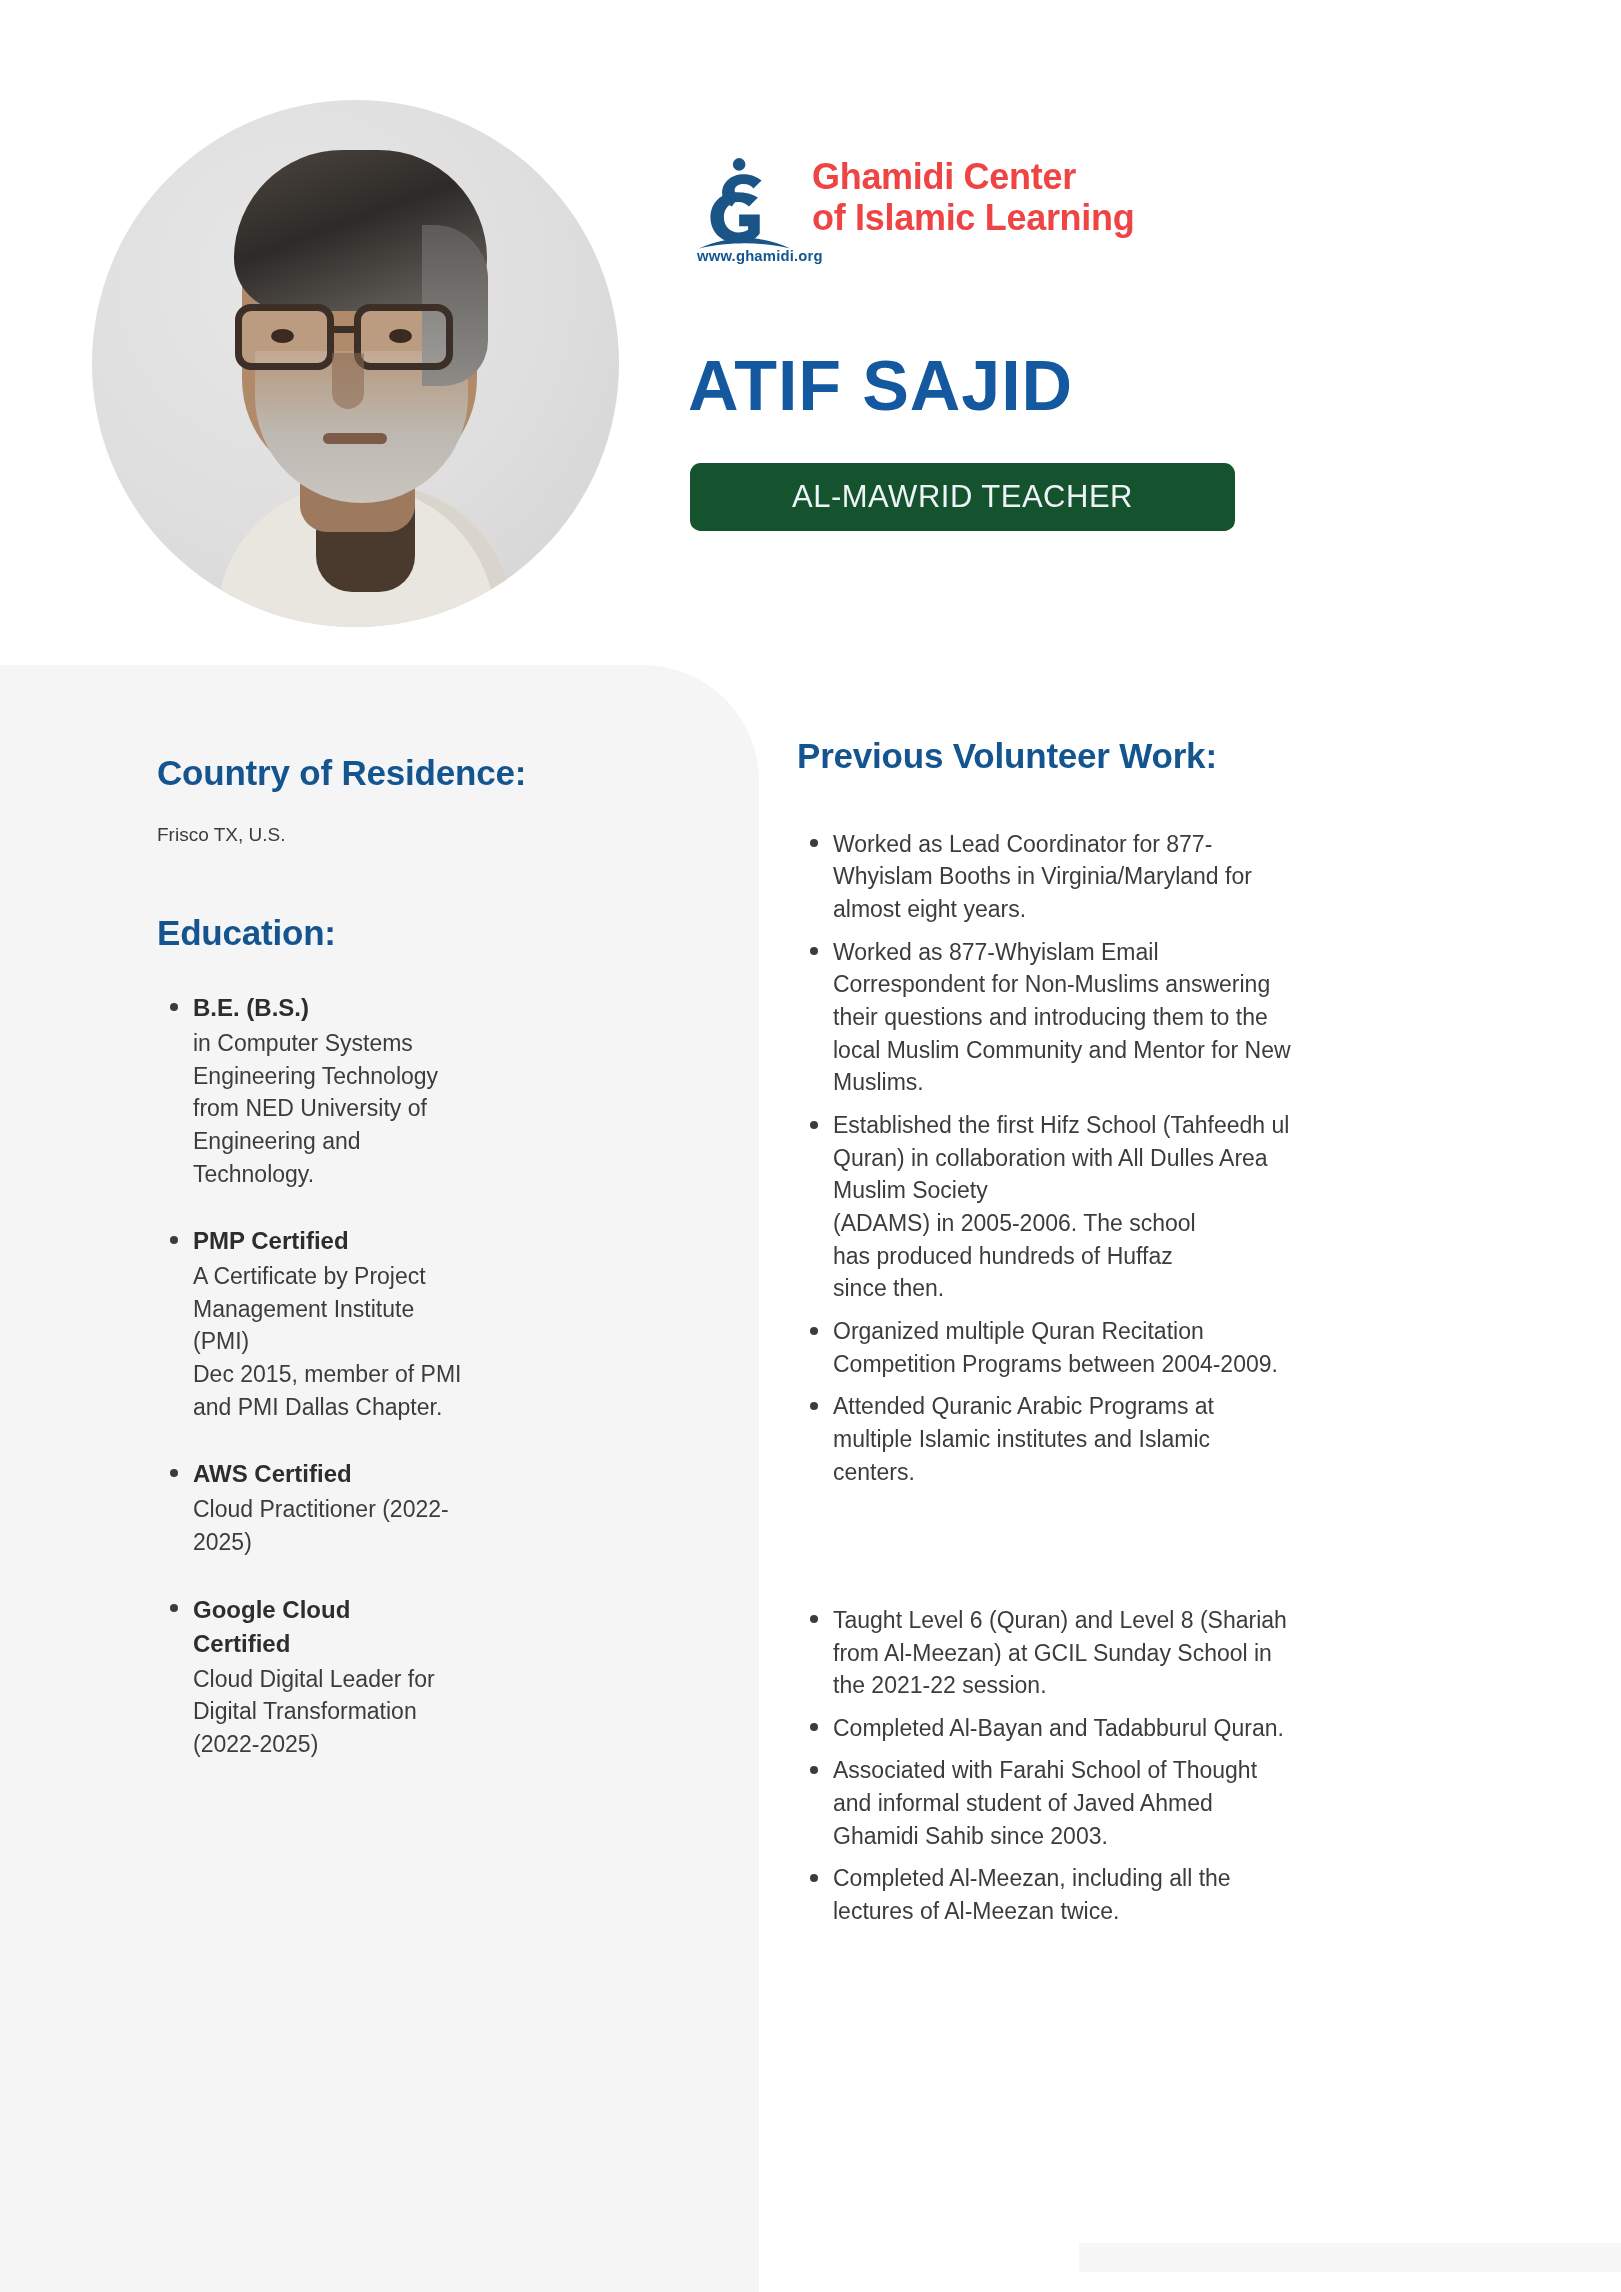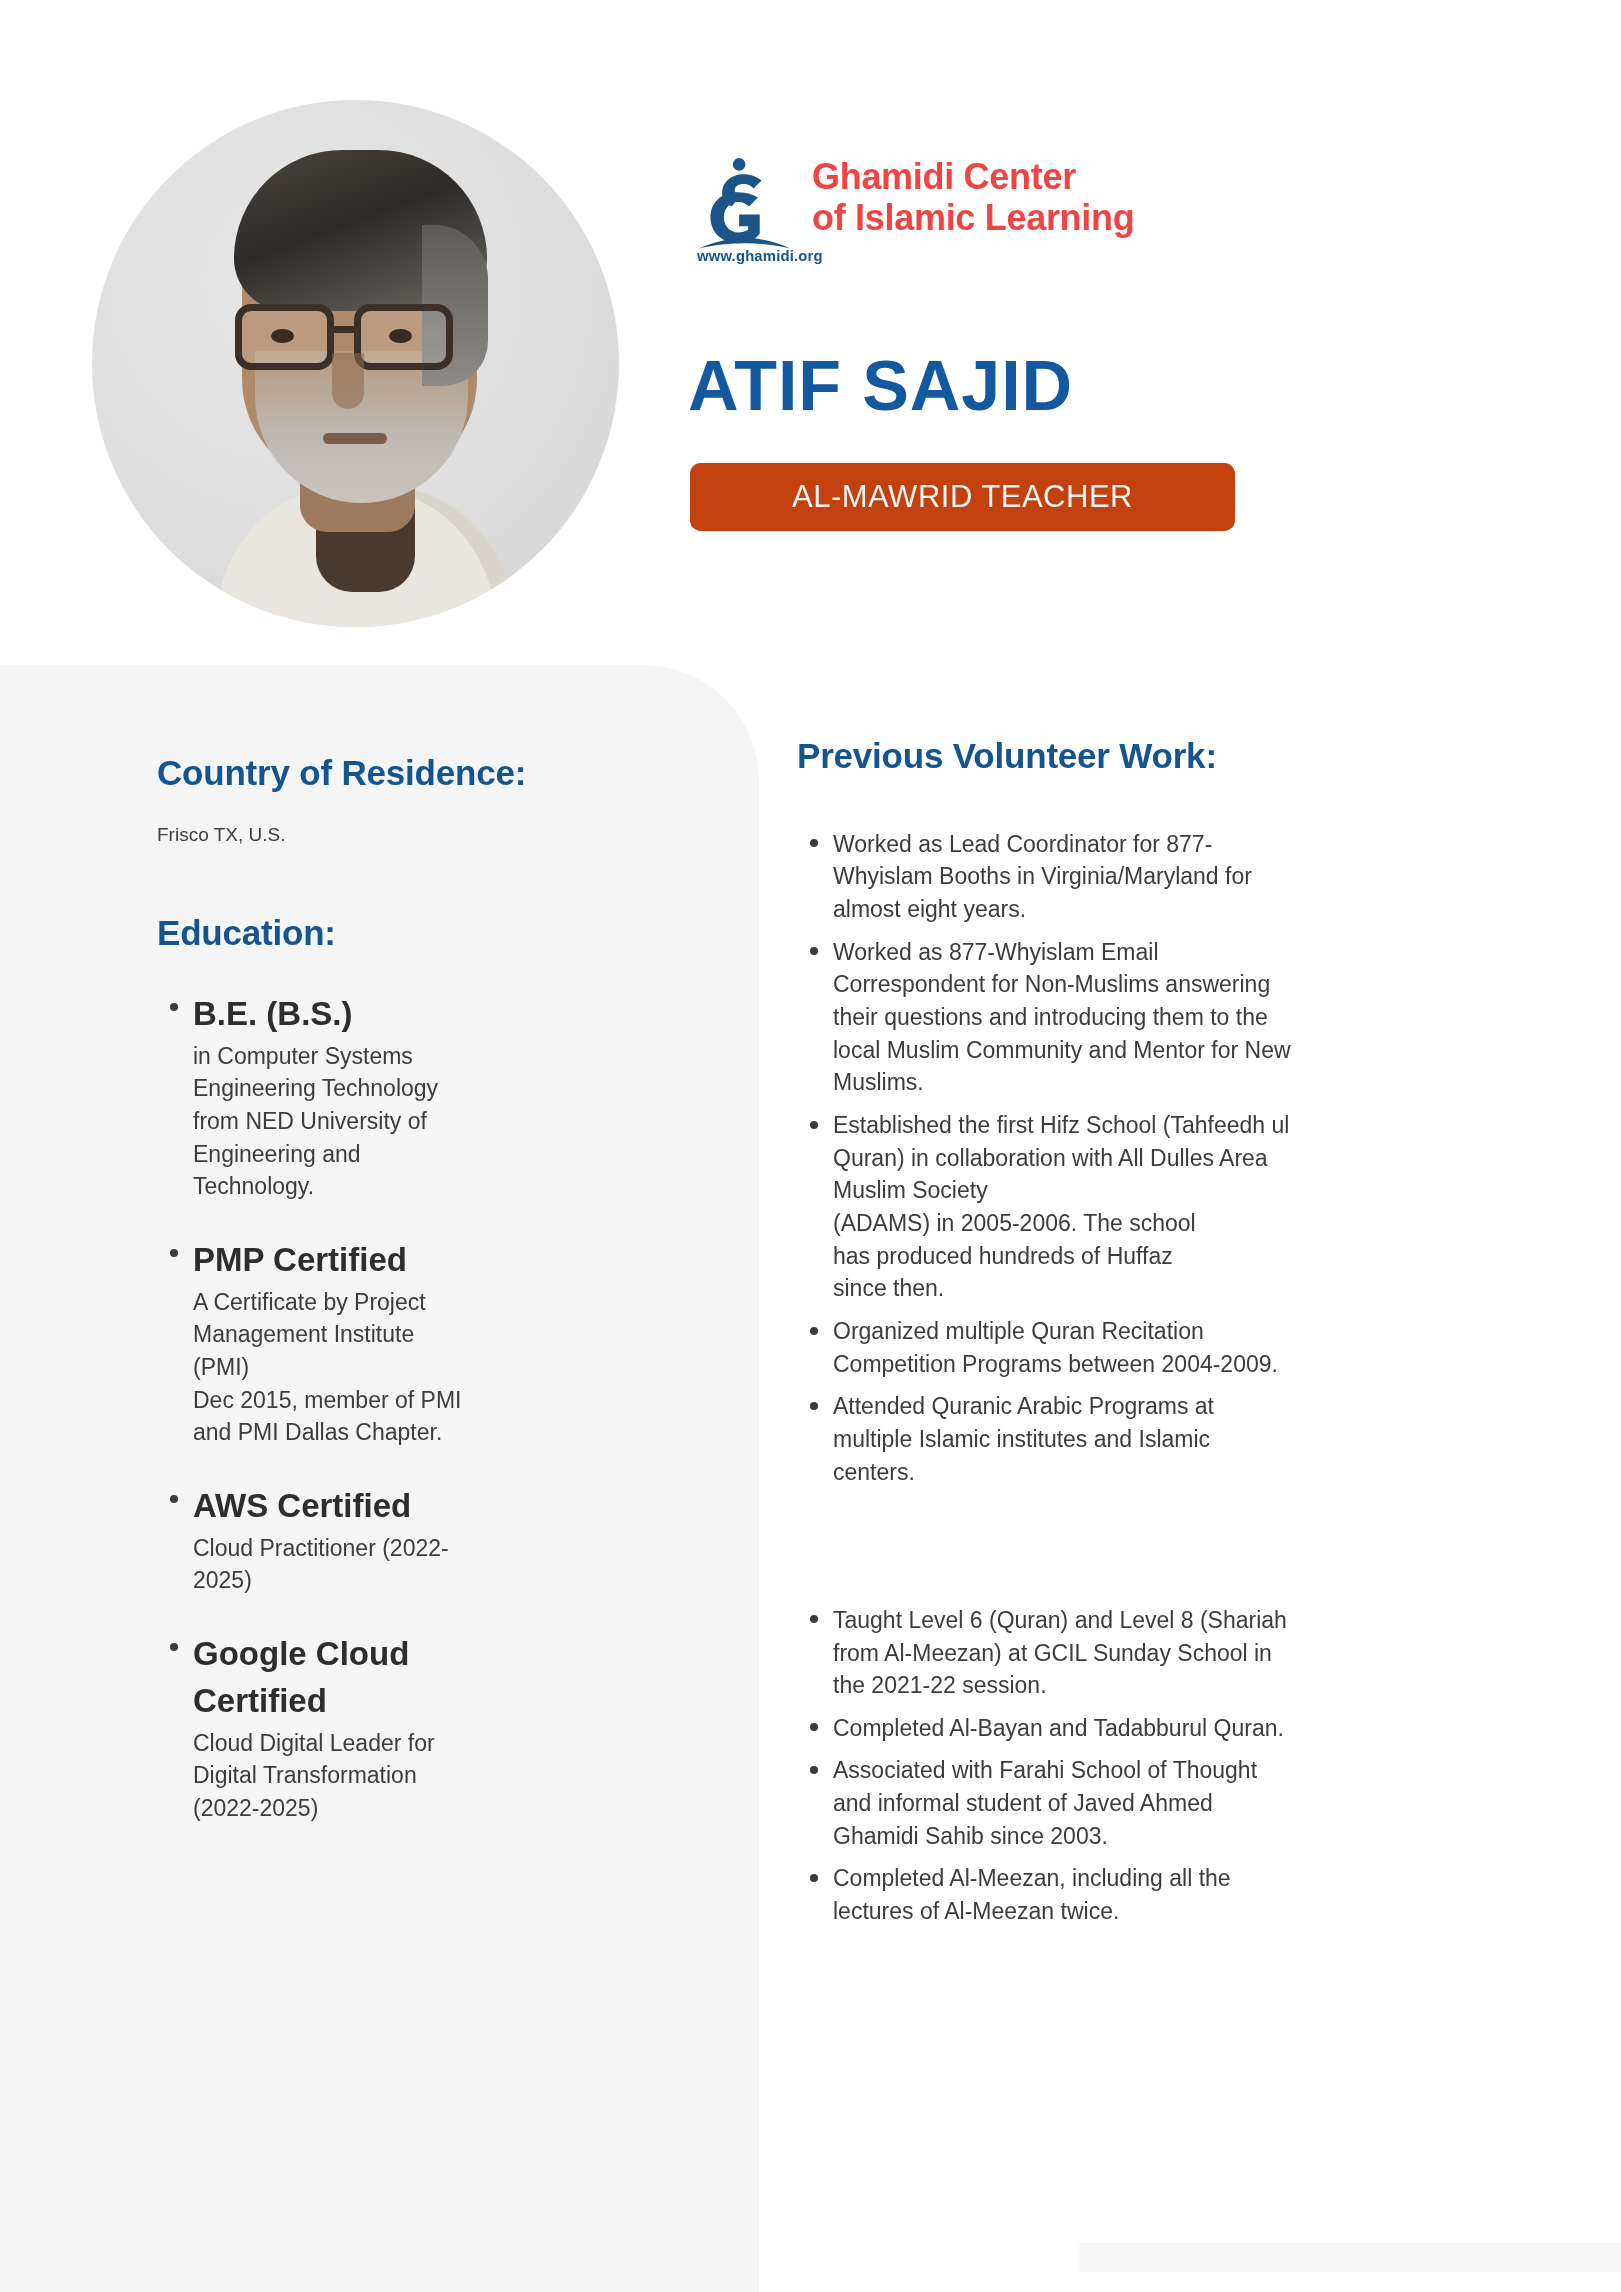--- a/index.html
+++ b/index.html
@@ -83,21 +83,21 @@
   }
 
   .person-name {
     position:absolute; left:688px; top:351px;
     font-size:70px; font-weight:bold; letter-spacing:0.9px; color:#1458a0;
     line-height:1;
   }
   .role-badge {
     position:absolute; left:690px; top:463px;
     width:545px; height:68px; border-radius:10.7px;
-    background:#c2410c; color:#eef3f8;
+    background:#14532d; color:#eef3f8;
     display:flex; align-items:center; justify-content:center;
     font-size:31px; letter-spacing:0.5px;
   }
 
   
   .gray-panel {
     position:absolute; left:0; top:665px; width:759px; height:1628px;
     background:#f5f5f5; border-top-right-radius:116px;
   }
   .gray-strip {
@@ -119,21 +119,21 @@
   ul.bullets { list-style:none; }
   ul.bullets > li {
     position:relative; padding-left:36px;
     color:#3c3c3c; font-size:23px; line-height:1.42;margin-top:10px;
   }
   ul.bullets > li::before {
     content:""; position:absolute; left:12.5px; top:11.6px;
     width:8px; height:8px; border-radius:50%; background:#3c3c3c;
   }
   .edu-li { margin-bottom:34px; }
-  .edu-title { font-weight:bold; font-size:33px; color:#2d2d2d; display:block; }
+  .edu-title { font-weight:bold; font-size:24px; color:#2d2d2d; display:block; }
   .edu-desc  { display:block; white-space:pre-line; margin-top:1.8px; }
 
   .vol-li { margin-bottom:3.6px; white-space:pre-line; }
 
   .sp-28 { height:25px; } .sp-44 { height:39px; }
   .sp-70 { height:63px; }
 </style>
 </head>
 <body>
 

